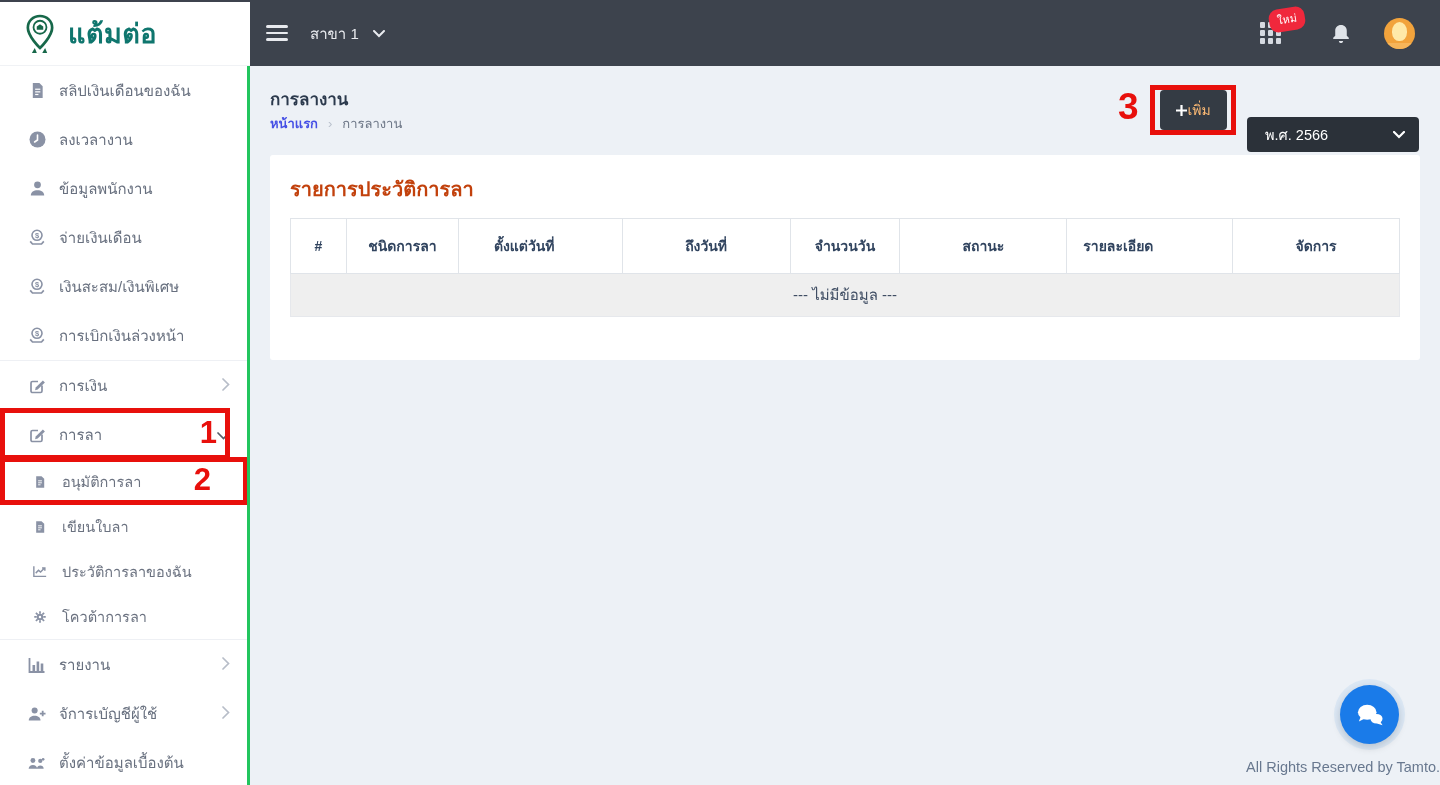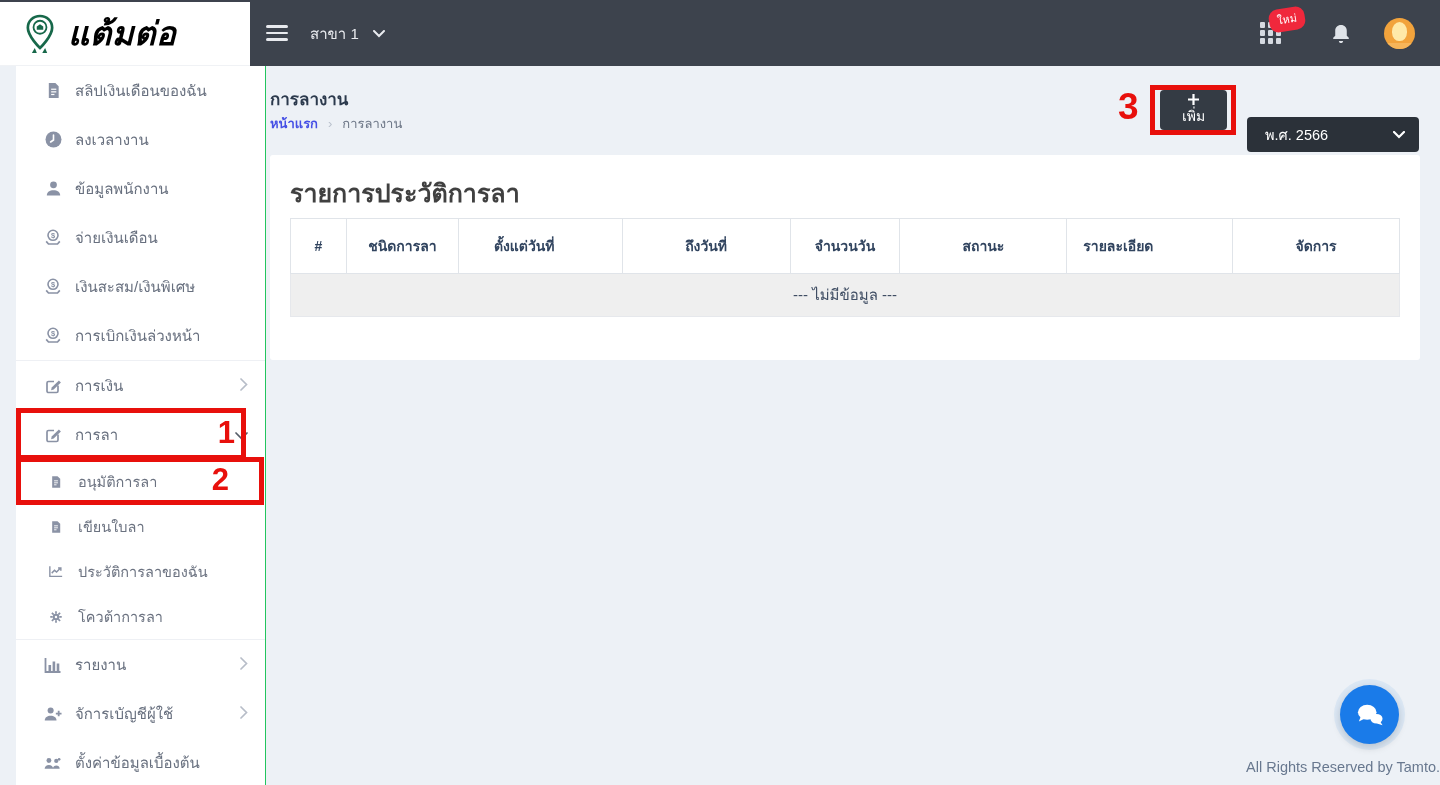--- a/index.html
+++ b/index.html
@@ -21,52 +21,52 @@
   .bell-wrap { position:absolute; right:88px; top:21px; }
   .avatar { position:absolute; right:25px; top:18px; width:31px; height:31px; border-radius:50%;
     background:#f2a33c; overflow:hidden; cursor:pointer; }
   .avatar::before { content:""; position:absolute; left:8px; top:4px; width:15px; height:19px;
     border-radius:50% 50% 46% 46%; background:#ffe9a8; }
   .avatar::after { content:""; position:absolute; left:0; bottom:0; width:31px; height:6px; background:#f6b55a; }
 
   
   .logo-panel { position:absolute; left:0; top:2px; width:250px; height:64px; background:#fff; z-index:6;
     display:flex; align-items:center; padding-left:22px; gap:10px; border-bottom:1px solid #f0f2f5; }
-  .brand-text { font-size:33px; font-weight:700; color:#000000; letter-spacing:.5px;font-style:italic; }
-
-  
-  .sidebar { position:absolute; left:16px; top:66px; width:250px; height:719px; background:#fff;
-    border-right:1px solid #22c55e; overflow:hidden; z-index:2; }
+  .brand-text { font-size:27px; font-weight:700; color:#0f766e; letter-spacing:.5px; }
+
+  
+  .sidebar { position:absolute; left:0; top:66px; width:250px; height:719px; background:#fff;
+    border-right:3px solid #22c55e; overflow:hidden; z-index:2; }
   .side-item { position:relative; height:49px; display:flex; align-items:center; padding-left:28px; cursor:pointer; }
   .side-item.sub { height:45px; padding-left:31px; }
   .s-icon { width:18px; height:17px; flex:0 0 18px; display:flex; align-items:center; justify-content:center; }
   .side-item.sub .s-icon { transform:scale(.82); }
   .s-label { margin-left:13px; font-size:15px; color:#68707f; }
   .side-item.sub .s-label { font-size:14.5px; color:#6b7280; }
   .s-chev { position:absolute; right:17px; top:50%; transform:translateY(-50%); }
   .side-divider { border-top:1px solid #eef0f4; margin:0; }
 
   
   .main { position:absolute; left:250px; top:66px; width:1190px; height:719px; background:#edf1f6; }
   .page-title { position:absolute; left:20px; top:19px; font-size:17px; font-weight:700; color:#2c3a4d; }
   .breadcrumb { position:absolute; left:20px; top:47px; display:flex; align-items:center; gap:10px; font-size:13px; }
   .bc-home { color:#4650e5; font-weight:700; cursor:pointer; }
   .bc-sep { color:#b9c0cc; font-size:13px; }
   .bc-cur { color:#6c7686; }
 
   .add-btn { position:absolute; left:910px; top:24px; width:67px; height:40px; background:#343b44;
-    border:none; border-radius:4px; color:#ffffff; font-size:14px; display:flex; align-items:center;
-    justify-content:center; cursor:pointer; font-family:inherit;flex-direction:column; }
+    border:none; border-radius:4px; color:#fdba74; font-size:14px; display:flex; align-items:center;
+    justify-content:center; cursor:pointer; font-family:inherit; }
   .year-select { position:absolute; left:997px; top:27px; width:172px; height:35px; background:#2b3139;
     border-radius:4px; color:#fff; font-size:14.5px; display:flex; align-items:center; padding:0 14px 0 18px;
     cursor:pointer;margin-top:24px; }
   .year-select .ys-label { flex:1; }
 
   .card { position:absolute; left:20px; top:89px; width:1150px; height:205px; background:#fff; border-radius:3px; }
-  .section-title { position:absolute; left:20px; top:18px; font-size:25px; font-weight:700; color:#404040; }
+  .section-title { position:absolute; left:20px; top:18px; font-size:20px; font-weight:700; color:#c2410c; }
   .leave-table { position:absolute; left:20px; top:63px; width:1110px; border-collapse:collapse; }
   .leave-table th { border:1px solid #e0e4e9; height:55px; font-size:14px; font-weight:700; color:#31445f;
     padding:0 16px; background:#fff; }
   .leave-table td.empty-cell { border:1px solid #e6e8ec; border-top:none; height:43px; background:#efefef;
     text-align:center; font-size:15px; color:#3f4d63; }
 
   .footer { position:absolute; left:0; bottom:10px; width:100%; text-align:right; font-size:14.5px; color:#68788f; }
 
   
   .ann-box { position:absolute; border:5px solid #e8100c; z-index:10; pointer-events:none; }

